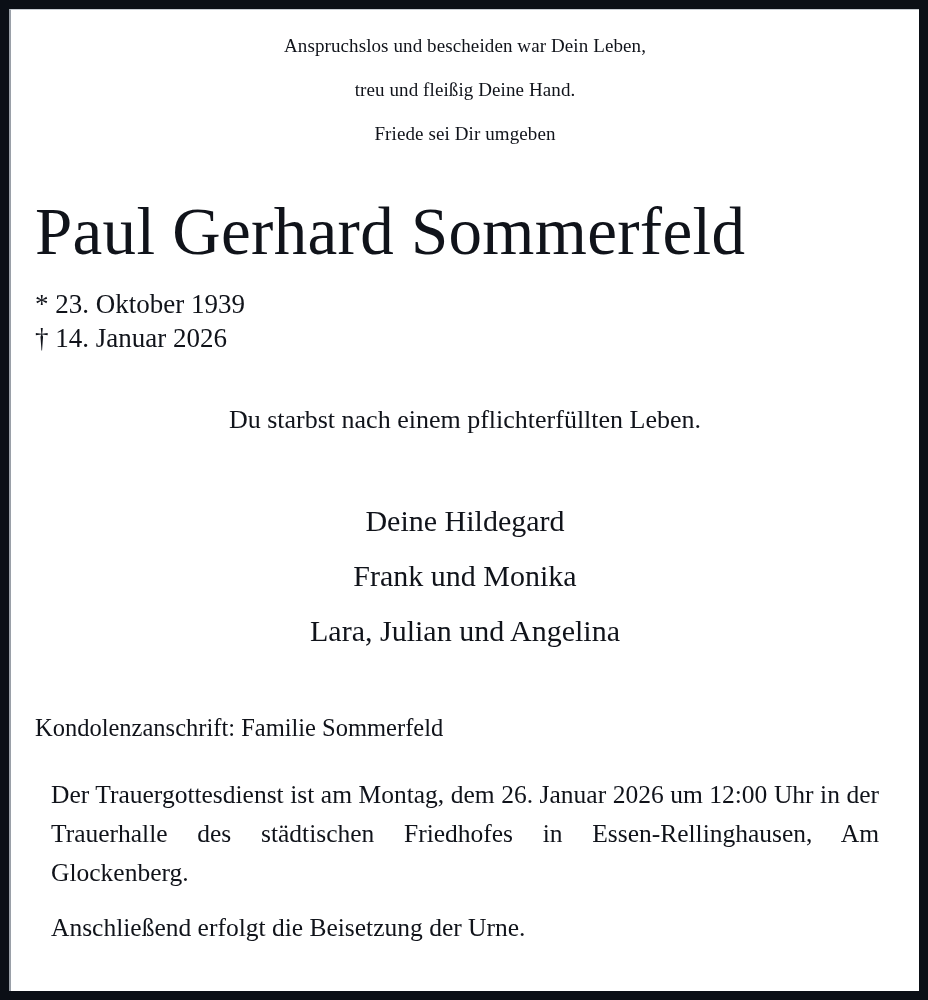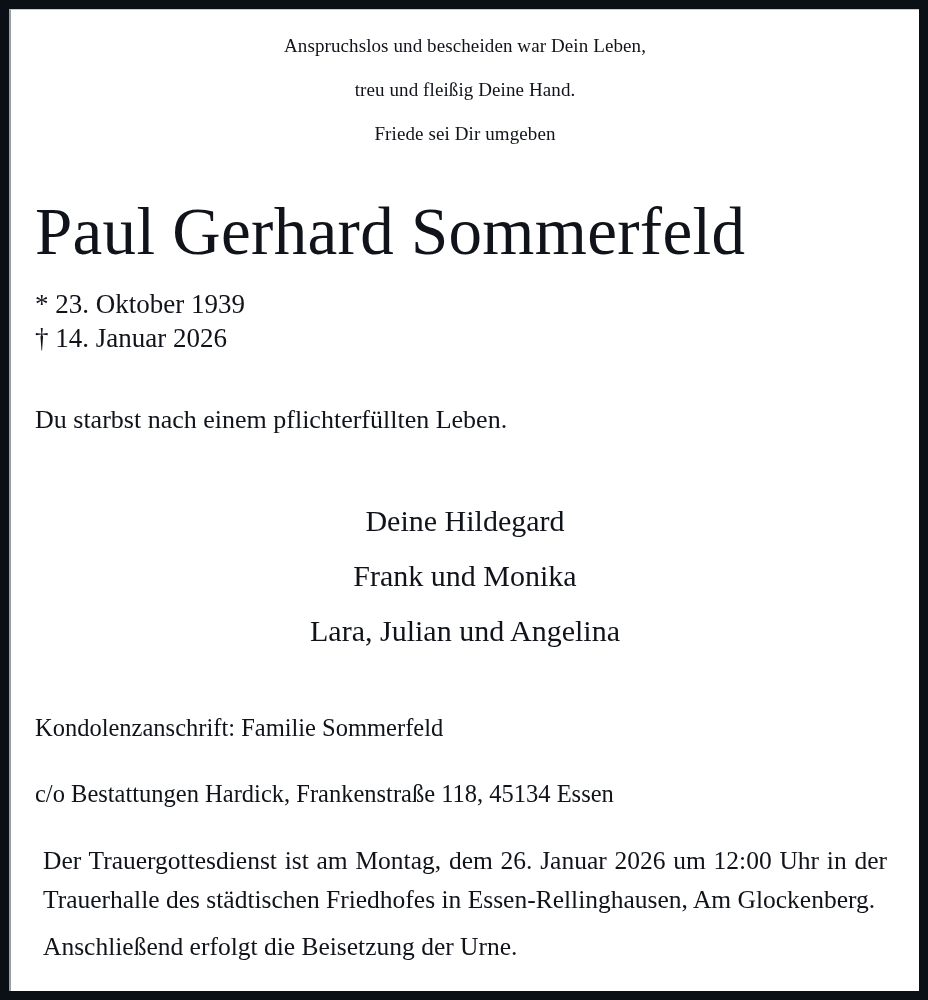--- a/index.html
+++ b/index.html
@@ -79,21 +79,21 @@
     white-space: nowrap;
   }
   .dates .date-gap {
     display: inline-block;
     width: 160px;
   }
 
   
   .farewell {
     margin-top: 48px;
-    text-align: left;
+    text-align: center;
     font-size: 26px;
     line-height: 34px;
     white-space: nowrap;
   }
 
   
   .survivors {
     margin-top: 56px;
     text-align: center;
     font-size: 30px;
@@ -107,33 +107,32 @@
   
   .address-block {
     margin-top: 51px;
     text-align: left;
     font-size: 24.5px;
     line-height: 38px;
   }
   .address-block .aline {
     display: block;
     white-space: nowrap;
-    margin-top: 28px;
   }
 
   
   .service-block {
     margin-top: 28px;
     text-align: justify;
     text-justify: inter-word;
     font-size: 25.5px;
     line-height: 39px;
   }
   .service-block p {
-    margin: 8px;
+    margin: 16px;
   }
   .service-block .closing {
     margin-top: 8px;
     text-align: left;
   }
 </style>
 </head>
 <body>
 
 <div class="notice">
@@ -159,21 +158,20 @@
       <div class="farewell">Du starbst nach einem pflichterfüllten Leben.</div>
 
       <div class="survivors">
         <span class="sline">Deine Hildegard</span>
         <span class="sline">Frank und Monika</span>
         <span class="sline">Lara, Julian und Angelina</span>
       </div>
 
       <div class="address-block">
         <span class="aline">Kondolenzanschrift: Familie Sommerfeld</span>
-        <span class="aline">c/o Bestattungen Hardick, Frankenstraße 118, 45134 Essen</span>
       </div>
 
       <div class="service-block">
         <p>Der Trauergottesdienst ist am Montag, dem 26. Januar 2026 um 12:00 Uhr in der Trauerhalle des städtischen Friedhofes in Essen-Rellinghausen, Am Glockenberg.</p>
         <p class="closing">Anschließend erfolgt die Beisetzung der Urne.</p>
       </div>
 
     </div>
   </div>
 </div>

